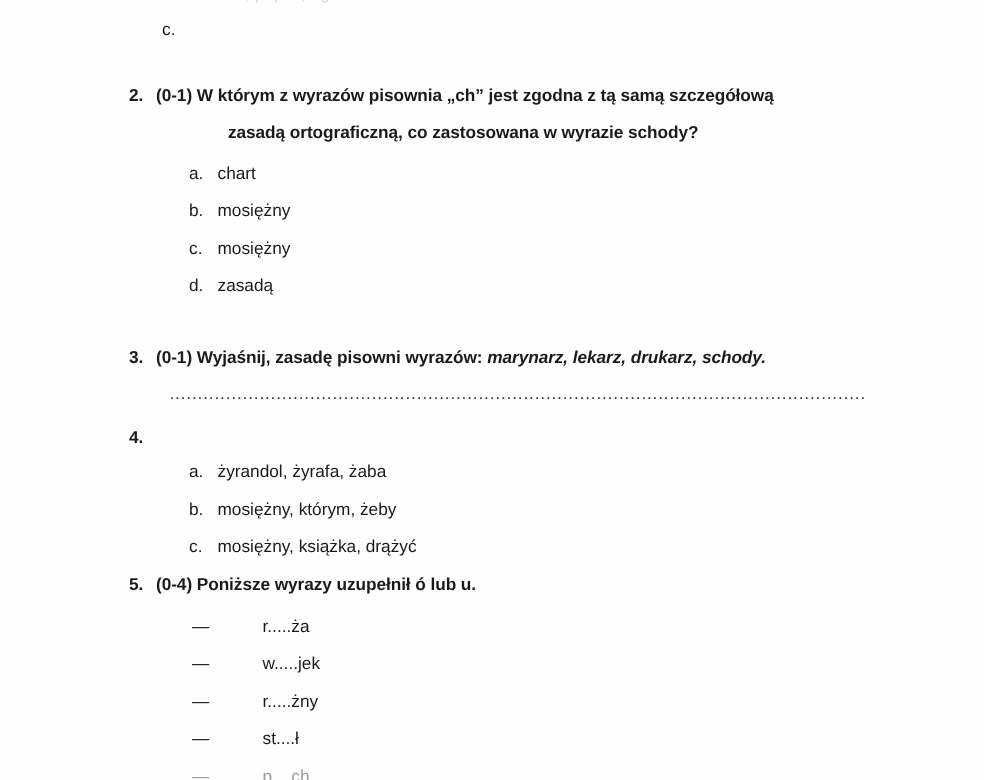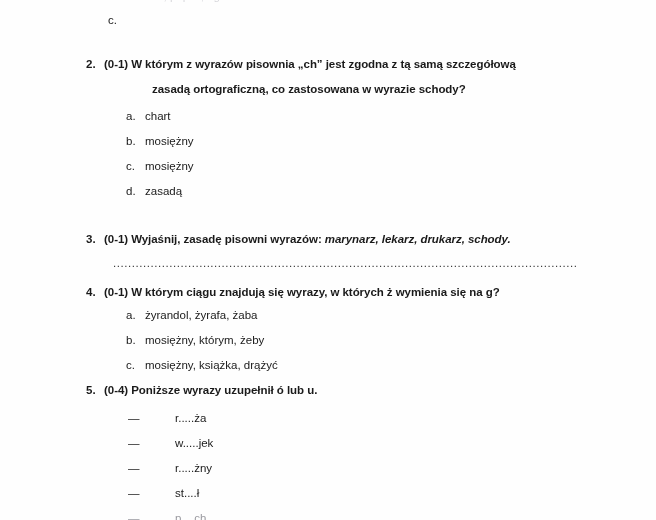--- a/index.html
+++ b/index.html
@@ -146,21 +146,20 @@
   <div class="q-row" style="left:86px; top:232px; width:520px;">
     <span class="q-num">3.</span>
     <span class="q-text"><span>(0-1) Wyjaśnij, zasadę pisowni wyrazów: </span><span class="ital">marynarz, lekarz, drukarz, schody.</span></span>
   </div>
   <div class="dotted-line" style="left:113px; top:257px; width:463px;">
     <span>.....................................................................................................................................</span>
   </div>
 
   <div class="q-row" style="left:86px; top:285px; width:520px;">
     <span class="q-num">4.</span>
-    <span class="q-text">(0-1) W którym ciągu znajdują się wyrazy, w których ż wymienia się na g?</span>
   </div>
 
   <div class="opt-row" style="left:126px; top:308px;">
     <span class="opt-letter">a.</span>
     <span class="opt-text">żyrandol, żyrafa, żaba</span>
   </div>
   <div class="opt-row" style="left:126px; top:333px;">
     <span class="opt-letter">b.</span>
     <span class="opt-text">mosiężny, którym, żeby</span>
   </div>

